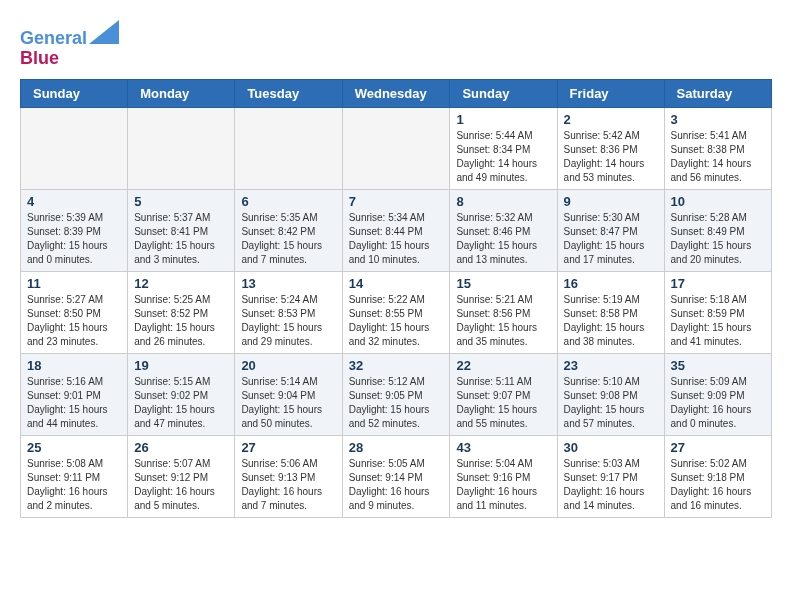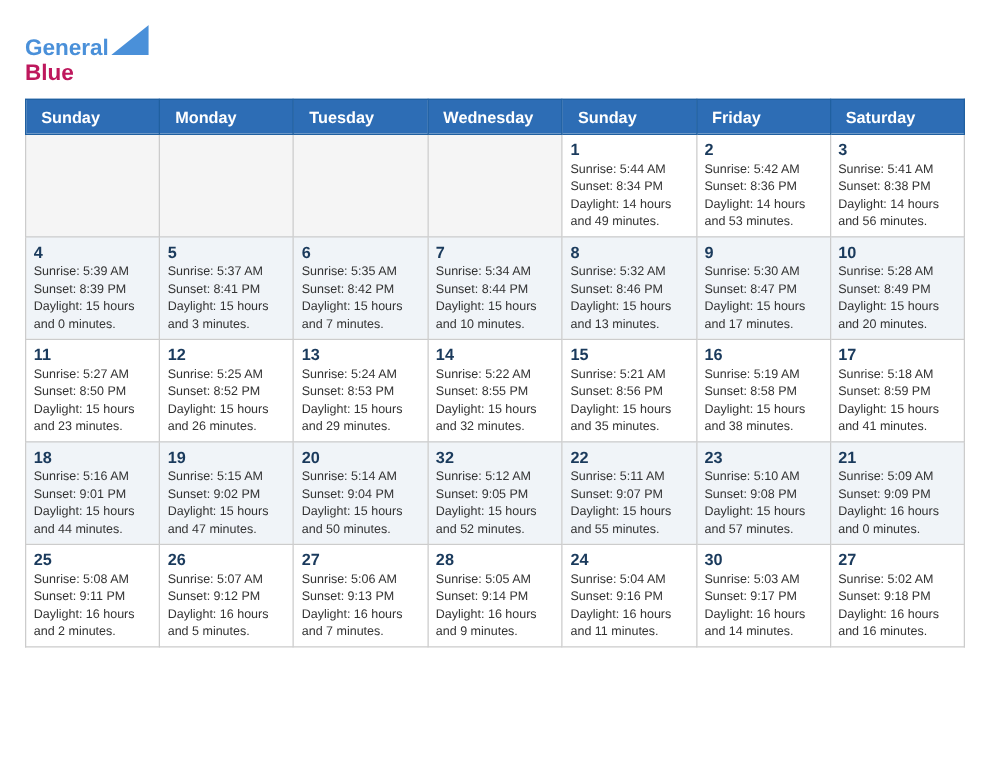--- a/index.html
+++ b/index.html
@@ -220,21 +220,21 @@
         </td>
         <td>
           <div class="day-number">22</div>
           <div class="day-info">Sunrise: 5:11 AM<br>Sunset: 9:07 PM<br>Daylight: 15 hours<br>and 55 minutes.</div>
         </td>
         <td>
           <div class="day-number">23</div>
           <div class="day-info">Sunrise: 5:10 AM<br>Sunset: 9:08 PM<br>Daylight: 15 hours<br>and 57 minutes.</div>
         </td>
         <td>
-          <div class="day-number">21</div>
+          <div class="day-number">35</div>
           <div class="day-info">Sunrise: 5:09 AM<br>Sunset: 9:09 PM<br>Daylight: 16 hours<br>and 0 minutes.</div>
         </td>
       </tr>
       <tr>
         <td>
           <div class="day-number">25</div>
           <div class="day-info">Sunrise: 5:08 AM<br>Sunset: 9:11 PM<br>Daylight: 16 hours<br>and 2 minutes.</div>
         </td>
         <td>
           <div class="day-number">26</div>
@@ -242,21 +242,21 @@
         </td>
         <td>
           <div class="day-number">27</div>
           <div class="day-info">Sunrise: 5:06 AM<br>Sunset: 9:13 PM<br>Daylight: 16 hours<br>and 7 minutes.</div>
         </td>
         <td>
           <div class="day-number">28</div>
           <div class="day-info">Sunrise: 5:05 AM<br>Sunset: 9:14 PM<br>Daylight: 16 hours<br>and 9 minutes.</div>
         </td>
         <td>
-          <div class="day-number">24</div>
+          <div class="day-number">43</div>
           <div class="day-info">Sunrise: 5:04 AM<br>Sunset: 9:16 PM<br>Daylight: 16 hours<br>and 11 minutes.</div>
         </td>
         <td>
           <div class="day-number">30</div>
           <div class="day-info">Sunrise: 5:03 AM<br>Sunset: 9:17 PM<br>Daylight: 16 hours<br>and 14 minutes.</div>
         </td>
         <td>
           <div class="day-number">27</div>
           <div class="day-info">Sunrise: 5:02 AM<br>Sunset: 9:18 PM<br>Daylight: 16 hours<br>and 16 minutes.</div>
         </td>

